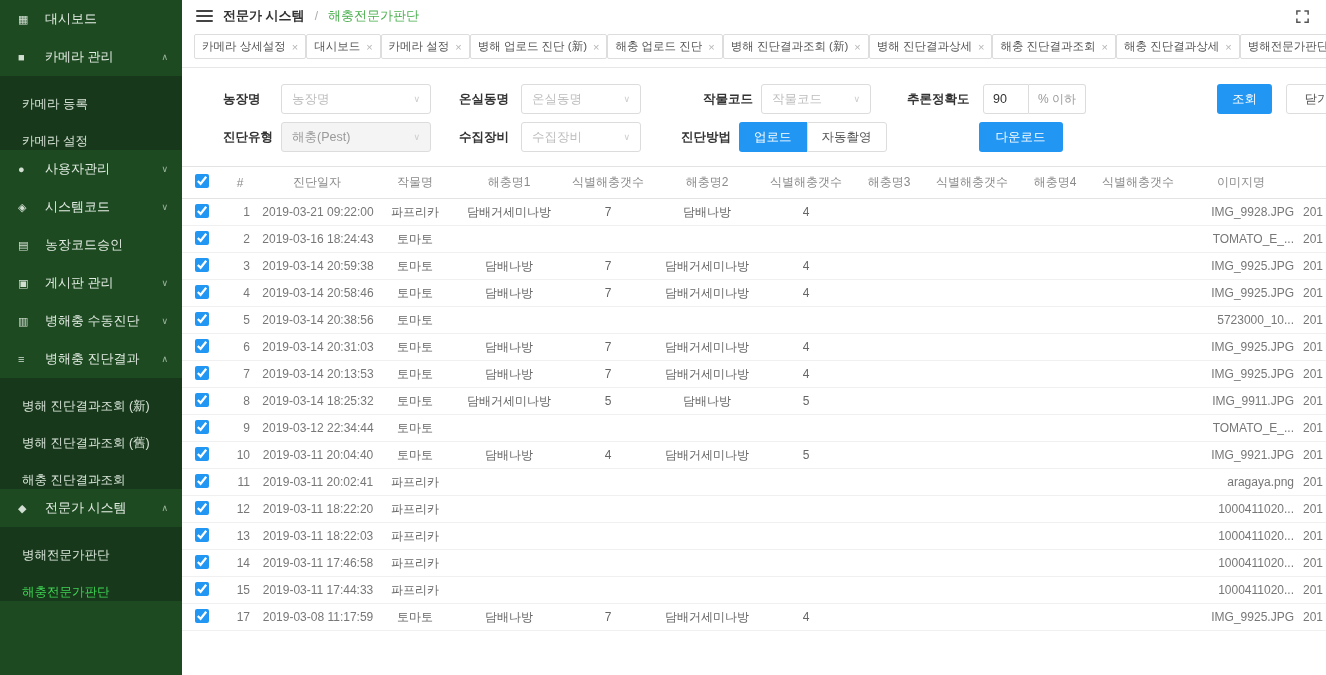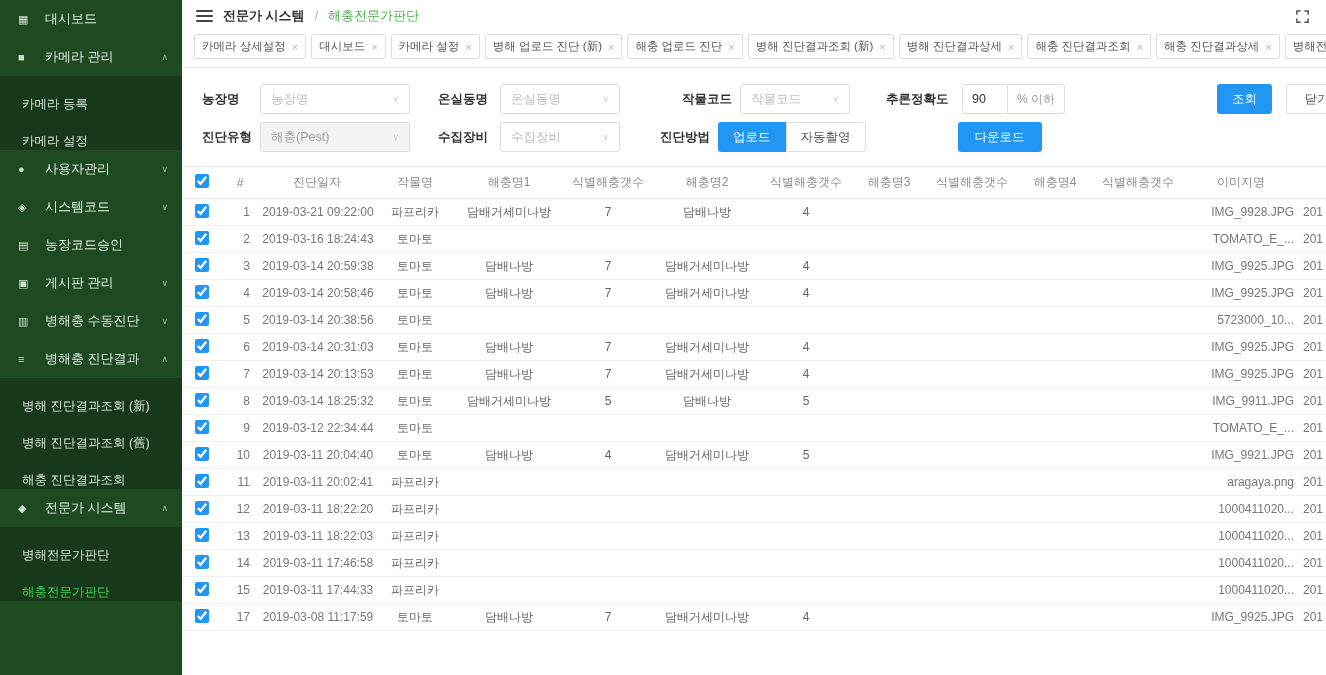--- a/index.html
+++ b/index.html
@@ -20,28 +20,28 @@
   .main{flex:1;display:flex;flex-direction:column;min-width:0}
 
   .topbar{height:32px;display:flex;align-items:center;padding:0 16px 0 14px;gap:10px;flex-shrink:0}
   .hamb{display:flex;flex-direction:column;gap:3px;width:17px;cursor:pointer}
   .hamb i{height:2px;background:#444;display:block;border-radius:1px}
   .bc-root{font-weight:bold;font-size:13px;color:#333}
   .bc-sep{color:#aaa;font-size:12px}
   .bc-cur{color:#4caf50;font-size:13px}
   .fs{margin-left:auto;cursor:pointer;display:flex;align-items:center}
 
-  .tabbar{display:flex;gap:5px;padding:2px 8px 8px 12px;border-bottom:1px solid #e7e7e7;
+  .tabbar{display:flex;padding:2px 8px 8px 12px;border-bottom:1px solid #e7e7e7;
     overflow:hidden;flex-shrink:0}
   .tab{display:flex;align-items:center;gap:6px;border:1px solid #ddd;border-radius:2px;
     padding:4px 7px;font-size:11.5px;color:#555;background:#fff;white-space:nowrap;cursor:pointer}
   .tab .x{color:#b5b5b5;font-size:11px}
 
   
-  .filters{padding:16px 0 14px 20px;flex-shrink:0}
+  .filters{padding:16px 0 14px 41px;flex-shrink:0}
   .frow{display:flex;align-items:center;height:30px}
   .frow + .frow{margin-top:8px}
   .fgroup{display:flex;align-items:center}
   .flabel{font-size:12.5px;color:#333;font-weight:bold;flex-shrink:0}
   .fselect{height:30px;border:1px solid #dcdcdc;border-radius:3px;display:flex;align-items:center;
     padding:0 10px;font-size:12.5px;color:#bdbdbd;background:#fff;cursor:pointer}
   .fselect .chev{margin-left:auto;color:#ccc;font-size:9px;padding-left:8px}
   .fselect.disabled{background:#f4f4f4;color:#9a9a9a}
   .igroup{display:flex;height:30px}
   .igroup input{width:46px;border:1px solid #dcdcdc;border-radius:3px 0 0 3px;padding:0 9px;

